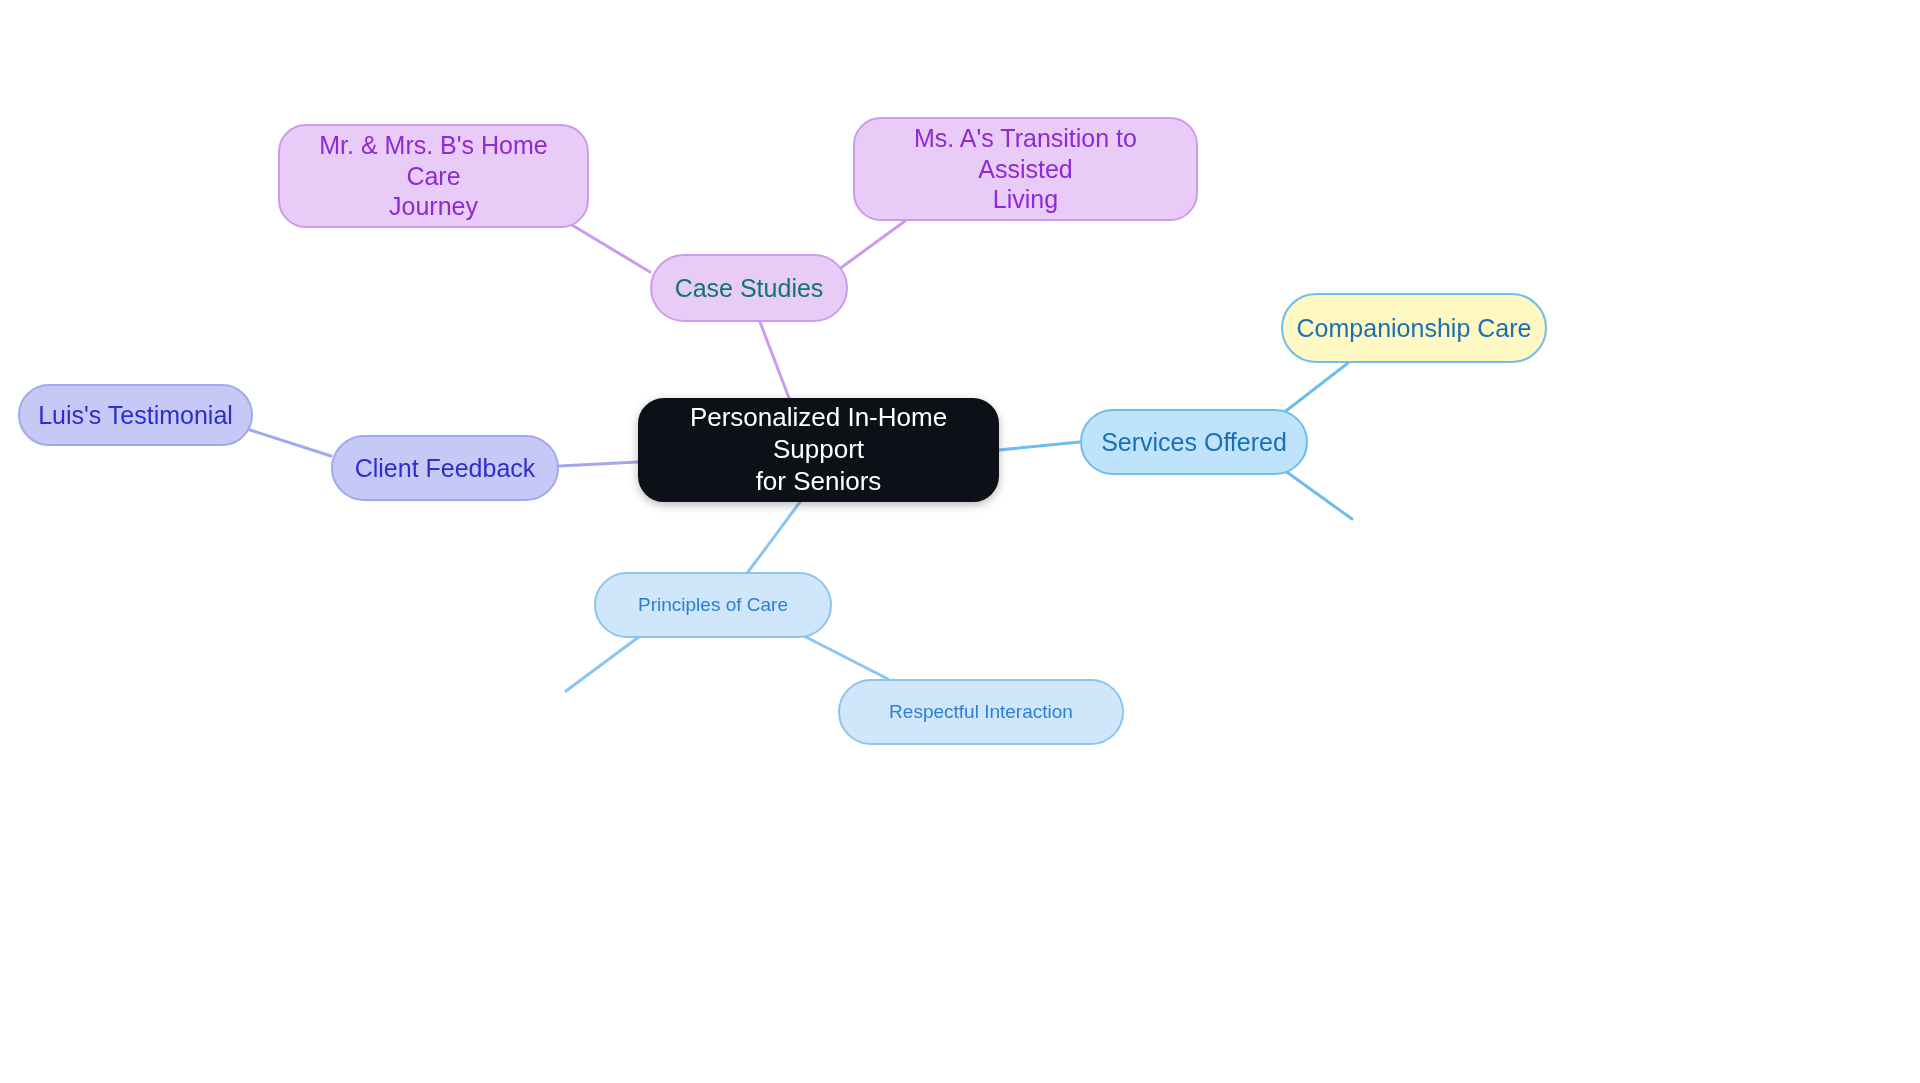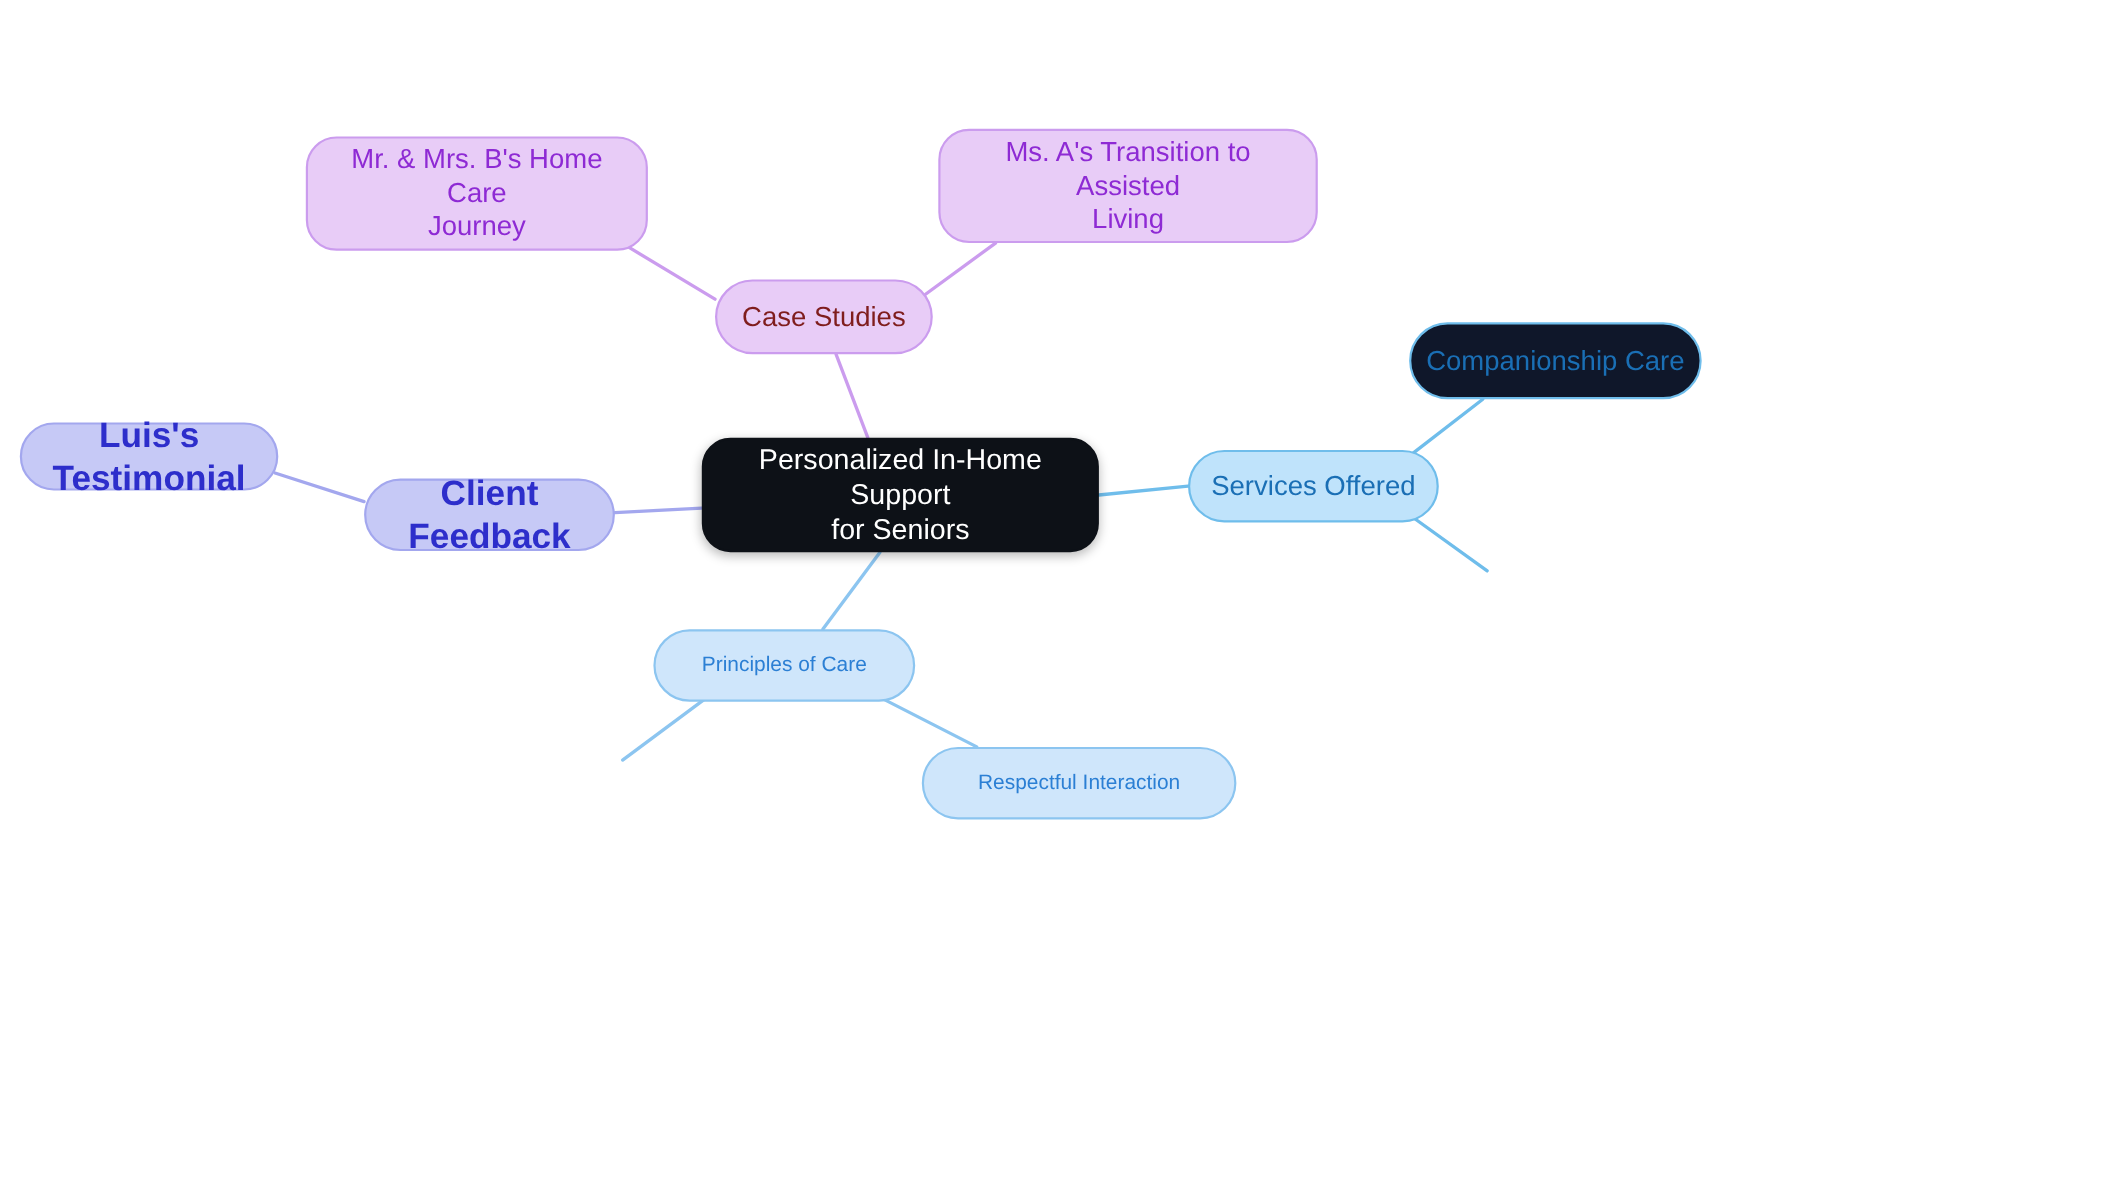--- a/index.html
+++ b/index.html
@@ -56,22 +56,21 @@
     border-color: #cb9cee;
     color: #8e2ad4;
     border-radius: 28px;
     font-size: 25px;
   }
   .node-periwinkle {
     background: #c6c9f6;
     border-color: #a3a7ee;
     color: #2d2ecb;
     border-radius: 999px;
-    font-size: 32px;
-    font-weight: bold;
+    font-size: 25px;
   }
   .node-blue {
     background: #bfe3fb;
     border-color: #6fbdeb;
     color: #1a6fb5;
     border-radius: 999px;
     font-size: 25px;
   }
   .node-blue-pale {
     background: #cfe6fb;
@@ -96,28 +95,28 @@
       <line x1="1282" y1="414" x2="1348" y2="363" stroke="#6fbdeb" stroke-width="3" stroke-linecap="round"></line>
       <line x1="1284" y1="470" x2="1352" y2="519" stroke="#6fbdeb" stroke-width="3" stroke-linecap="round"></line>
       <line x1="800" y1="502" x2="748" y2="572" stroke="#8cc5f0" stroke-width="3" stroke-linecap="round"></line>
       <line x1="640" y1="636" x2="566" y2="691" stroke="#8cc5f0" stroke-width="3" stroke-linecap="round"></line>
       <line x1="800" y1="634" x2="888" y2="679" stroke="#8cc5f0" stroke-width="3" stroke-linecap="round"></line>
     </svg>
 
   <div class="node node-root" style="left: 638px; top: 398px; width: 361px; height: 104px; background: rgb(13, 17, 23); color: rgb(255, 255, 255);">Personalized In-Home Support
 for Seniors</div>
 
-  <div class="node node-purple" style="left: 650px; top: 254px; width: 198px; height: 68px; background: rgb(232, 204, 247); border-color: rgb(203, 156, 238); color: #7f1d1d;">Case Studies</div>
+  <div class="node node-purple" style="left: 650px; top: 254px; width: 198px; height: 68px; background: rgb(232, 204, 247); border-color: rgb(203, 156, 238); color: #0f766e;">Case Studies</div>
   <div class="node node-purple-leaf" style="left: 278px; top: 124px; width: 311px; height: 104px; background: rgb(232, 204, 247); border-color: rgb(203, 156, 238); color: rgb(142, 42, 212);">Mr. &amp; Mrs. B's Home Care
 Journey</div>
   <div class="node node-purple-leaf" style="left: 853px; top: 117px; width: 345px; height: 104px; background: rgb(232, 204, 247); border-color: rgb(203, 156, 238); color: rgb(142, 42, 212);">Ms. A's Transition to Assisted
 Living</div>
 
   <div class="node node-periwinkle" style="left: 331px; top: 435px; width: 228px; height: 66px; background: rgb(198, 201, 246); border-color: rgb(163, 167, 238); color: rgb(45, 46, 203);">Client Feedback</div>
   <div class="node node-periwinkle" style="left: 18px; top: 384px; width: 235px; height: 62px; background: rgb(198, 201, 246); border-color: rgb(163, 167, 238); color: rgb(45, 46, 203);">Luis's Testimonial</div>
 
   <div class="node node-blue" style="left: 1080px; top: 409px; width: 228px; height: 66px; background: rgb(191, 227, 251); border-color: rgb(111, 189, 235); color: rgb(26, 111, 181);">Services Offered</div>
-  <div class="node node-blue" style="left: 1281px; top: 293px; width: 266px; height: 70px; background: #0f172a; border-color: rgb(111, 189, 235); color: rgb(26, 111, 181);">Companionship Care</div>
+  <div class="node node-blue" style="left: 1281px; top: 293px; width: 266px; height: 70px; background: #fef9c3; border-color: rgb(111, 189, 235); color: rgb(26, 111, 181);">Companionship Care</div>
 
   <div class="node node-blue-pale" style="left: 594px; top: 572px; width: 238px; height: 66px; background: rgb(207, 230, 251); border-color: rgb(140, 197, 240); color: rgb(43, 127, 212);">Principles of Care</div>
   <div class="node node-blue-pale" style="left: 838px; top: 679px; width: 286px; height: 66px; background: rgb(207, 230, 251); border-color: rgb(140, 197, 240); color: rgb(43, 127, 212);">Respectful Interaction</div>
 
 </div>
 
 </body></html>

